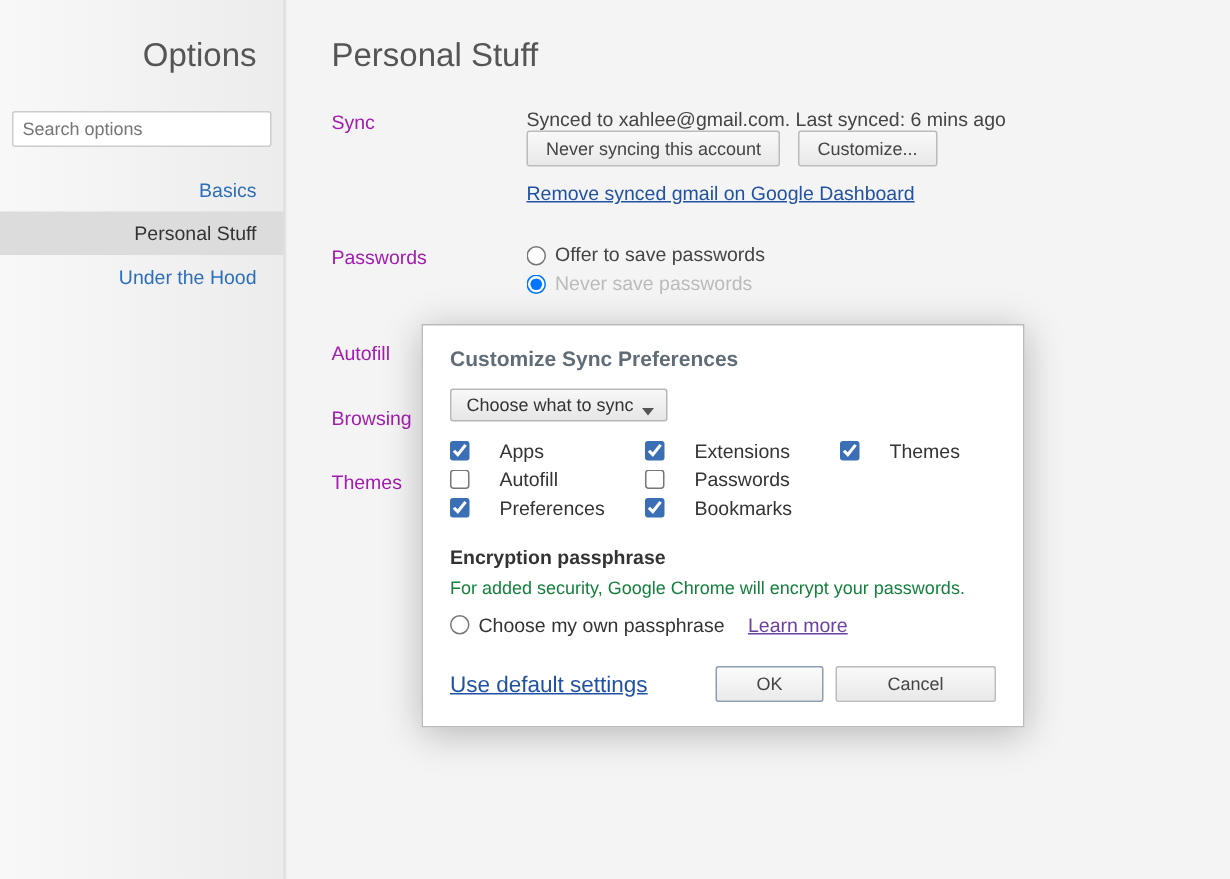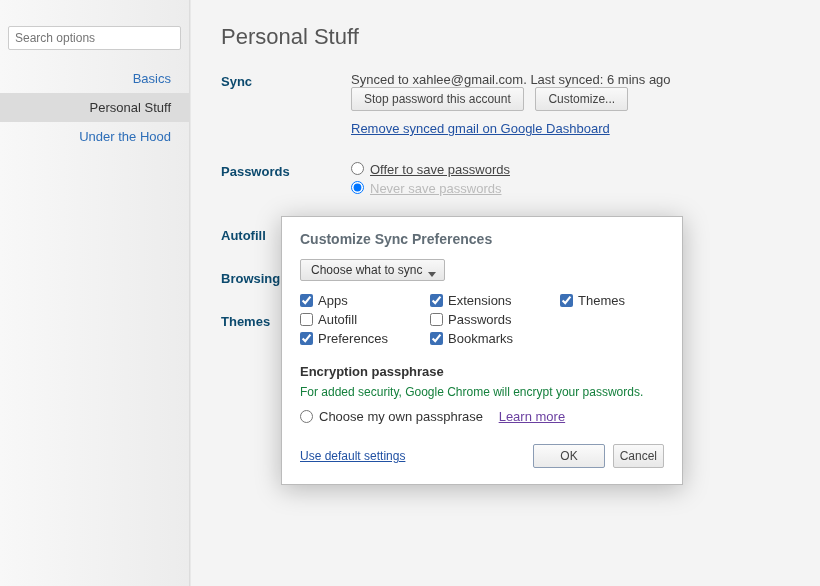--- a/index.html
+++ b/index.html
@@ -64,22 +64,22 @@
     color: #555;
     padding: 4px 0 22px 0;
     font-weight: 400;
   }
   .section {
     display: flex;
     margin-bottom: 26px;
   }
   .section-label {
     width: 130px;
-    font-weight: bold;
-    color: #0c4a6e;
+    font-weight: normal;
+    color: #a21caf;
     font-size: 13px;
     padding-top: 2px;
   }
   .section-body {
     flex: 1;
     color: #444;
   }
   .sync-status {
   }
   .btn {
@@ -94,25 +94,24 @@
     margin-right: 8px;
   }
   .link {
     color: #2151a3;
     text-decoration: underline;
     cursor: pointer;
   }
   .link-row { margin-top: 10px; }
   .radio-row {
     display: flex;
-    align-items: flex-start;
+    align-items: flex-end;
     gap: 6px;
     margin-bottom: 4px;
     color: #444;
-    text-decoration: underline;
   }
   .radio-row input { margin: 0; }
   .faded { color: #bbb; }
   
   .overlay {
     position: absolute;
     inset: 0;
     background: rgba(255,255,255,0);
     border-radius: 24px;
   }
@@ -153,21 +152,21 @@
   }
   .check-grid {
     display: grid;
     grid-template-columns: 130px 130px 110px;
     row-gap: 4px;
     margin-bottom: 18px;
   }
   .check-item {
     display: flex;
     align-items: center;
-    gap: 5px;
+    gap: 20px;
     font-size: 13px;
     color: #333;
   }
   .check-item input { margin: 0; accent-color: #3b6fb5; }
   .enc-title {
     font-weight: bold;
     font-size: 13px;
     margin-bottom: 6px;
   }
   .enc-desc {
@@ -187,48 +186,49 @@
   .dialog-footer {
     display: flex;
     align-items: center;
   }
   .dialog-footer .spacer { flex: 1; }
   .dialog-footer .btn.primary {
     background: linear-gradient(#fbfbfb,#eaeaea);
     border: 1px solid #8b9cb4;
     padding: 4px 26px;
   }
-  .dialog-footer .btn { padding: 4px 6px; margin-right: 0; margin-left: 8px; }
-  .dialog .link { color: #2151a3; font-size: 12px; }
+  .dialog-footer .btn { padding: 4px 34px; margin-right: 0; margin-left: 8px; }
+  .dialog .link { color: #2151a3; font-size: 15px; }
   .learn-link { color: #6a3fa0; text-decoration: underline; cursor: pointer; }
 </style>
 </head>
 <body>
 
 <div class="app">
   <aside class="sidebar">
+    <div class="title">Options</div>
     <div class="search-box">
       <input type="text" placeholder="Search options" style="">
     </div>
     <nav class="nav">
       <a class="nav-item">Basics</a>
       <a class="nav-item active">Personal Stuff</a>
       <a class="nav-item">Under the Hood</a>
     </nav>
   </aside>
 
   <main class="main">
     <div class="page-title">Personal Stuff</div>
 
     <div class="section">
       <div class="section-label">Sync</div>
       <div class="section-body">
         <div class="sync-status">Synced to xahlee@gmail.com. Last synced: 6 mins ago</div>
         <div>
-          <span class="btn">Stop password this account</span>
+          <span class="btn">Never syncing this account</span>
           <span class="btn">Customize...</span>
         </div>
         <div class="link-row">
           <span class="link">Remove synced gmail on Google Dashboard</span>
         </div>
       </div>
     </div>
 
     <div class="section">
       <div class="section-label">Passwords</div>

